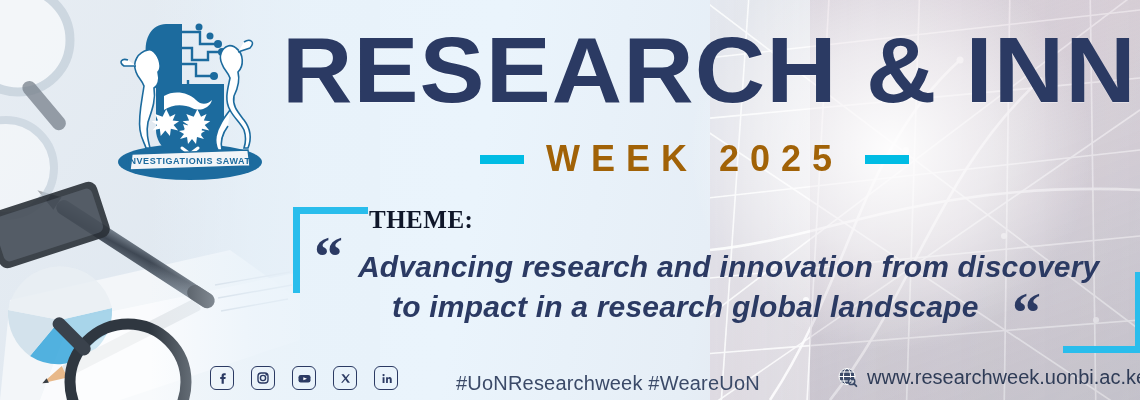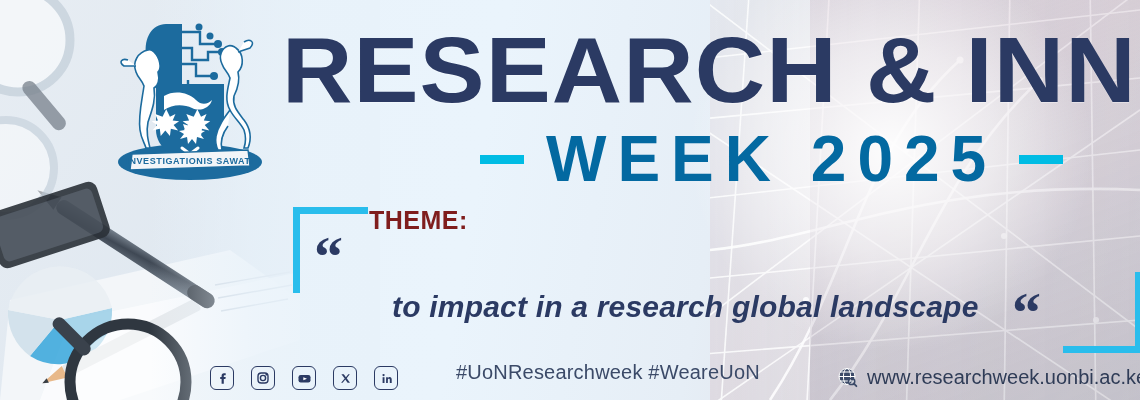--- a/index.html
+++ b/index.html
@@ -57,36 +57,36 @@
     text-shadow:0 1px 0 rgba(255,255,255,.35);
   }
 
   .week-row{
     position:absolute;left:480px;top:128px;width:600px;height:62px;
     display:flex;align-items:center;gap:22px;
   }
   .dash{width:44px;height:9px;background:#00bce4;flex:none;}
   .week-text{
     font-family:"Liberation Sans Narrow","Liberation Sans",sans-serif;
-    font-weight:bold;font-size:64px;line-height:62px;color:#0369a1;
+    font-weight:bold;font-size:36px;line-height:62px;color:#a16207;
     letter-spacing:11px;white-space:nowrap;
   }
 
   
   .bracket-tl{
     position:absolute;left:293px;top:207px;width:68px;height:79px;
     border-left:7px solid #29bdec;border-top:7px solid #29bdec;
   }
   .bracket-br{
     position:absolute;left:1063px;top:272px;width:72px;height:74px;
     border-right:7px solid #29bdec;border-bottom:7px solid #29bdec;
   }
   .theme-label{
     position:absolute;left:369px;top:206px;
-    font-size:25px;font-weight:bold;color:#7f1d1d;letter-spacing:.5px;
+    font-size:25px;font-weight:bold;color:#0f172a;letter-spacing:.5px;font-family:Liberation Serif, serif;
   }
   .quote-open{
     position:absolute;left:314px;top:228px;
     font-family:"Liberation Serif",serif;
     font-size:58px;font-weight:bold;color:#2b3a63;line-height:1;
   }
   .quote-close{
     position:absolute;left:1012px;top:284px;
     font-family:"Liberation Serif",serif;
     font-size:58px;font-weight:bold;color:#2b3a63;line-height:1;
@@ -102,21 +102,21 @@
   .socials{
     position:absolute;left:210px;top:363px;height:30px;
     display:flex;align-items:center;gap:17px;
   }
   .sicon{
     width:24px;height:24px;border:1.6px solid #2b3a63;border-radius:6px;
     display:flex;align-items:center;justify-content:center;
     color:#2b3a63;box-sizing:border-box;
   }
   .hashtags{
-    position:absolute;left:456px;top:361px;
+    position:absolute;left:456px;top:372px;
     font-size:20px;color:#3b4a68;letter-spacing:.2px;white-space:nowrap;
   }
   .weblink{
     position:absolute;left:836px;top:364px;height:26px;
     display:flex;align-items:center;gap:9px;
   }
   .weburl{font-size:20px;color:#2f3c57;white-space:nowrap;}
 </style>
 </head>
 <body>
@@ -297,20 +297,21 @@
   <div class="week-row">
     <span class="dash"></span>
     <span class="week-text">WEEK 2025</span>
     <span class="dash"></span>
   </div>
 
   <div class="bracket-tl"></div>
   <div class="bracket-br"></div>
   <div class="theme-label">THEME:</div>
   <div class="quote-open">“</div>
+  <div class="theme-line theme-line-1">Advancing research and innovation from discovery</div>
   <div class="theme-line theme-line-2">to impact in a research global landscape</div>
   <div class="quote-close">“</div>
 
   <div class="socials">
     <a class="sicon">
       <svg width="13" height="13" viewBox="0 0 13 13">
           <path d="M8.3 3.2h1.4V1.3H7.9C6.4 1.3 5.6 2.2 5.6 3.7v1.4H4.2V7h1.4v4.7h2.2V7h1.6l.3-1.9H7.8V4c0-.6.2-.8.5-.8Z" fill="currentColor"></path>
         </svg>
     </a>
     <a class="sicon">

